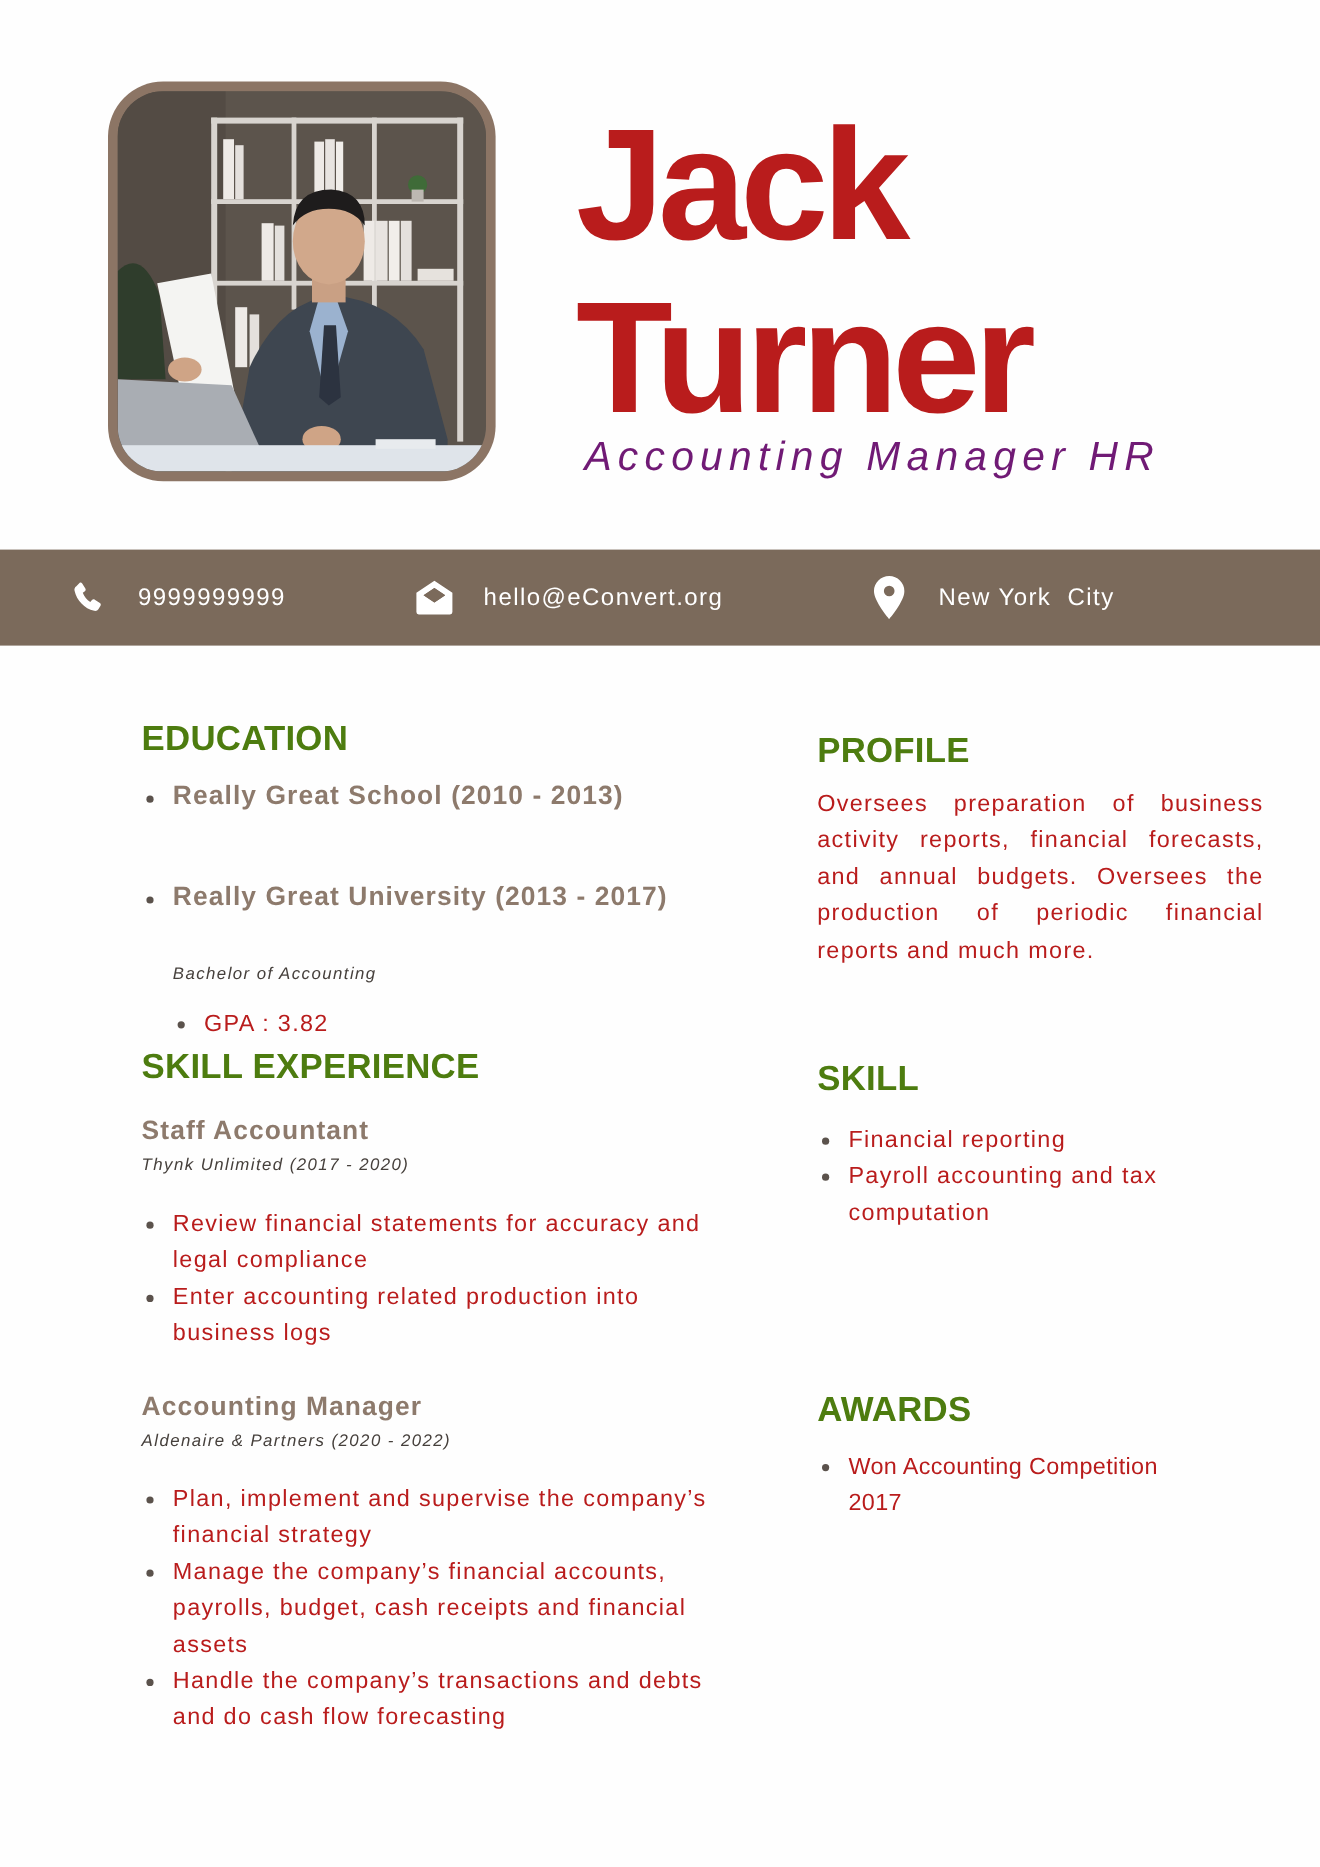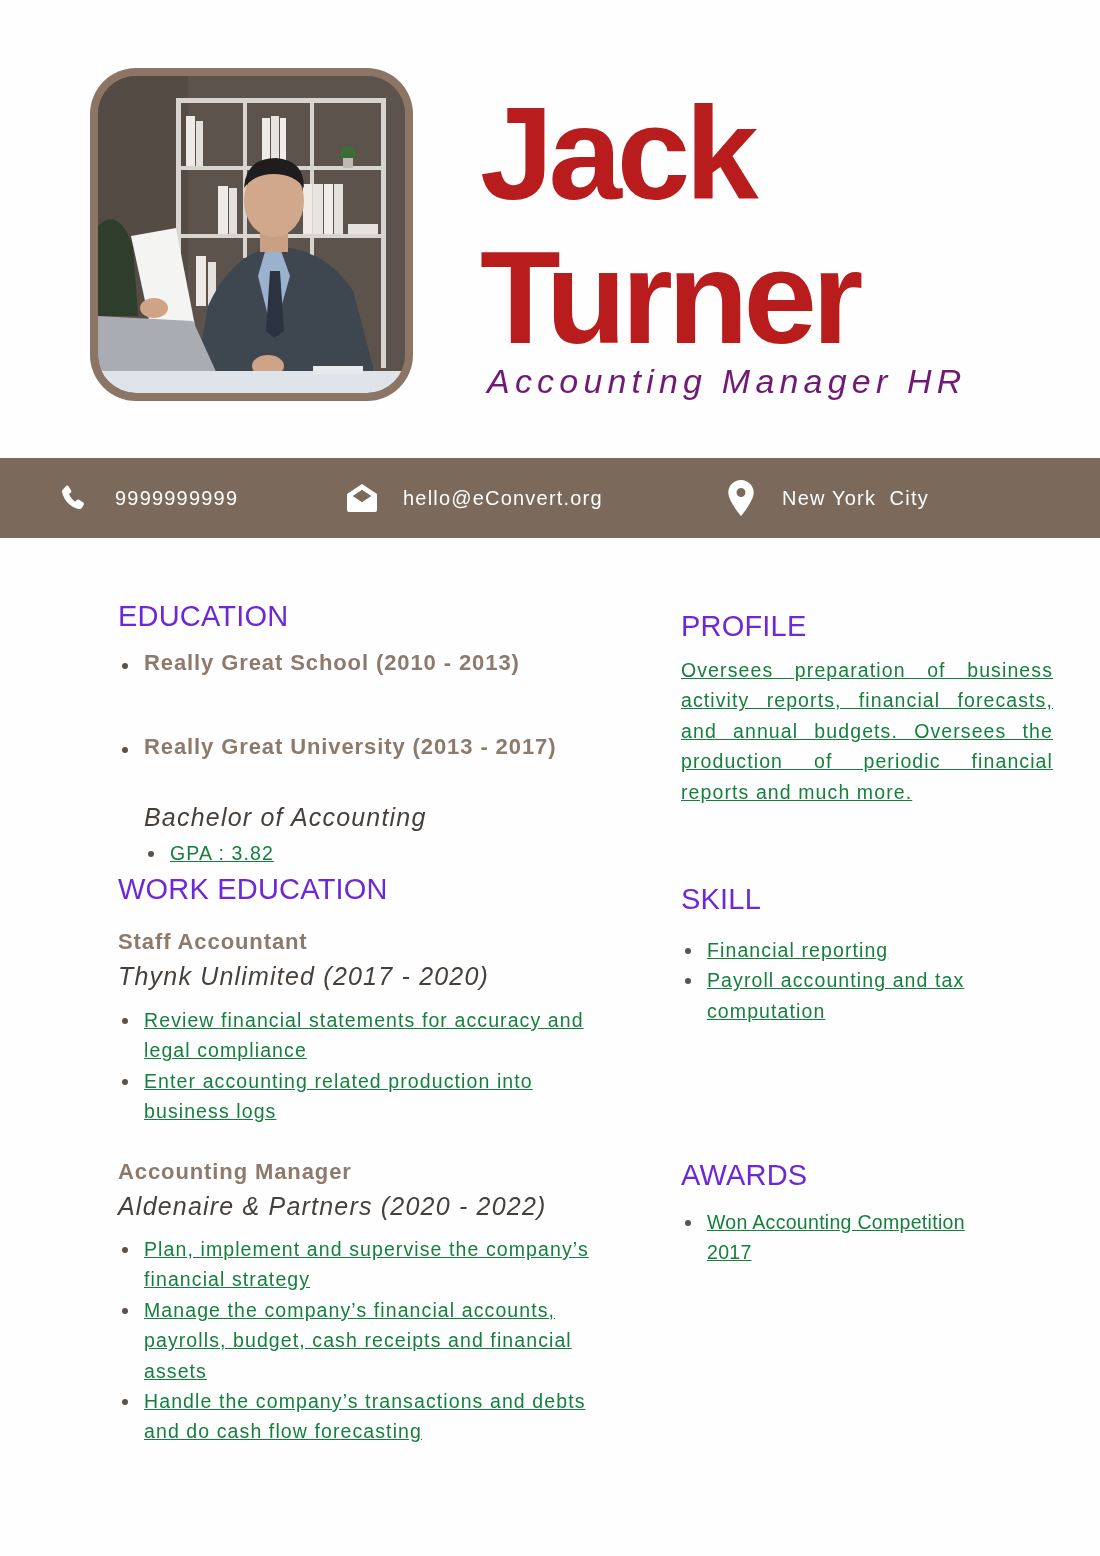--- a/index.html
+++ b/index.html
@@ -74,41 +74,40 @@
     .ci-email .icon { width: 34px; margin-right: 24px; }
     .ci-loc { left: 726px; }
     .ci-loc .icon { width: 30px; margin-right: 26px; }
 
     
     .col-left { position: absolute; left: 118px; top: 600px; width: 500px; }
     .col-right { position: absolute; left: 681px; top: 610px; width: 372px; }
 
     .section-title {
       font-family: "Liberation Sans", sans-serif;
-      font-weight: normal;
+      font-weight: bold;
       font-size: 29px;
-      color: #6d28d9;
+      color: #4d7c0f;
       letter-spacing: 0.2px;
     }
     .accent-head {
       font-weight: bold;
       color: #8d7a6c;
       font-size: 22px;
       letter-spacing: 0.9px;
     }
     .body-text {
       font-size: 19.5px;
-      color: #15803d;
+      color: #b91c1c;
       letter-spacing: 1.1px;
       line-height: 30.4px;
-      text-decoration: underline;
     }
     .italic-sub {
       font-style: italic;
-      font-size: 25px;
+      font-size: 14px;
       color: #46403c;
       letter-spacing: 1.2px;
     }
 
     ul.bullets { list-style: none; }
     ul.bullets li {
       position: relative;
       padding-left: 26px;
     }
     ul.bullets li::before {
@@ -251,21 +250,21 @@
       <ul class="bullets">
         <li class="accent-head edu-item-1">Really Great School (2010 - 2013)</li>
         <li class="accent-head edu-item-2">Really Great University (2013 - 2017)</li>
       </ul>
       <div class="italic-sub edu-degree">Bachelor of Accounting</div>
       <ul class="bullets body-text edu-gpa">
         <li>GPA : 3.82</li>
       </ul>
     </div>
 
-    <div class="section-title work-title">WORK EDUCATION</div>
+    <div class="section-title work-title">SKILL EXPERIENCE</div>
 
     <div class="accent-head job1-title">Staff Accountant</div>
     <div class="italic-sub job1-co">Thynk Unlimited (2017 - 2020)</div>
     <ul class="bullets body-text job1-list">
       <li>Review financial statements for accuracy and legal compliance</li>
       <li>Enter accounting related production into business logs</li>
     </ul>
 
     <div class="accent-head job2-title">Accounting Manager</div>
     <div class="italic-sub job2-co">Aldenaire &amp; Partners (2020 - 2022)</div>

